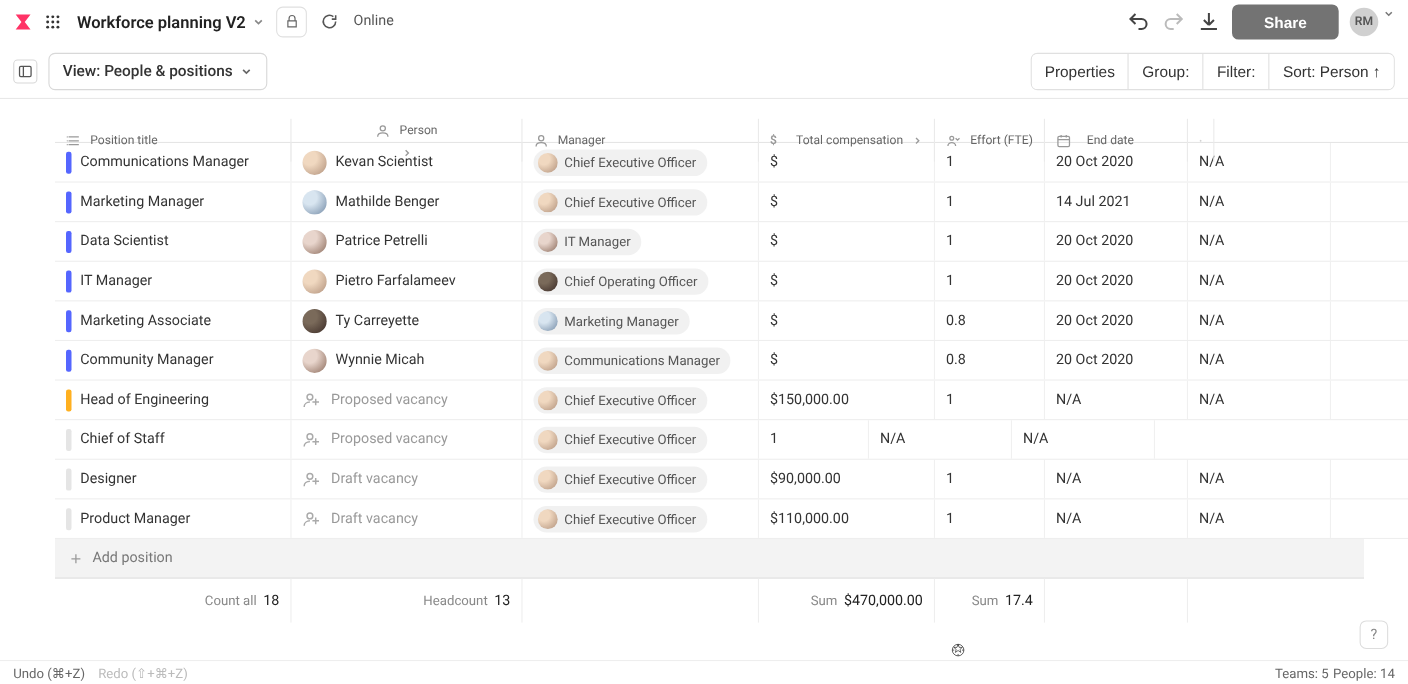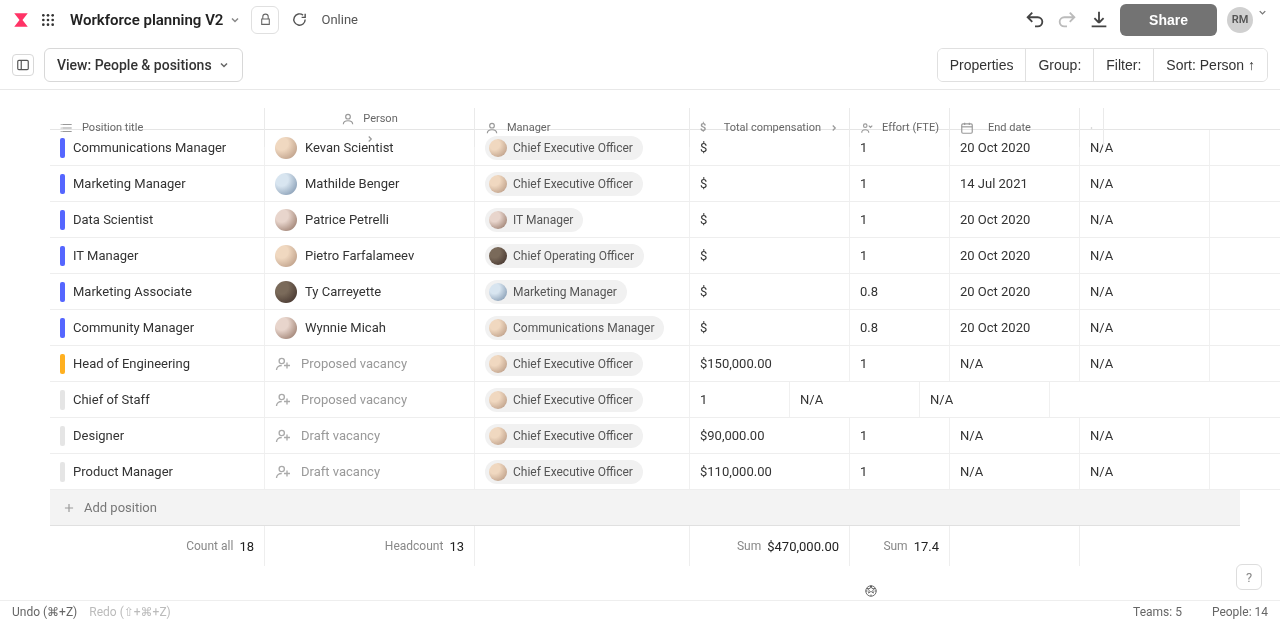--- a/index.html
+++ b/index.html
@@ -62,21 +62,21 @@
 
 .add-row { background:#f3f3f3; height:36px; display:flex; align-items:center; padding-left:12px; gap:8px; color:#777; cursor:pointer; border-bottom:1px solid #e0e0e0; width:1190px;}
 .summary-row { display:flex; height:40px; align-items:center; width:1190px;}
 .summary-cell { padding:0 10px; display:flex; align-items:center; justify-content:flex-end; gap:6px; border-right:1px solid #eee; height:100%;}
 .sum-label { color:#888; font-size:12px;}
 .sum-val { font-size:13px; color:#222;}
 
 
 .bottombar { position:absolute; bottom:0; left:0; right:0; height:22px; background:#fff; border-top:1px solid #eee; display:flex; align-items:center; padding:0 12px; font-size:12px; color:#666;}
 .bottombar .redo { color:#bbb; margin-left:12px;}
-.bottombar .right { margin-left:auto; display:flex; gap:30px;}
+.bottombar .right { margin-left:auto; display:flex; gap:4px;}
 
 .help-btn { position:absolute; right:18px; bottom:32px; width:26px; height:26px; border:1px solid #ddd; border-radius:6px; display:flex; align-items:center; justify-content:center; color:#888; cursor:pointer; background:#fff;}
 
 .cursor { position:absolute; left:864px; top:584px; width:14px; height:14px; pointer-events:none;}
 svg { display:block; }
 .th-icon { width:14px; height:14px; color:#999;}
 </style>
 </head>
 <body>
 

